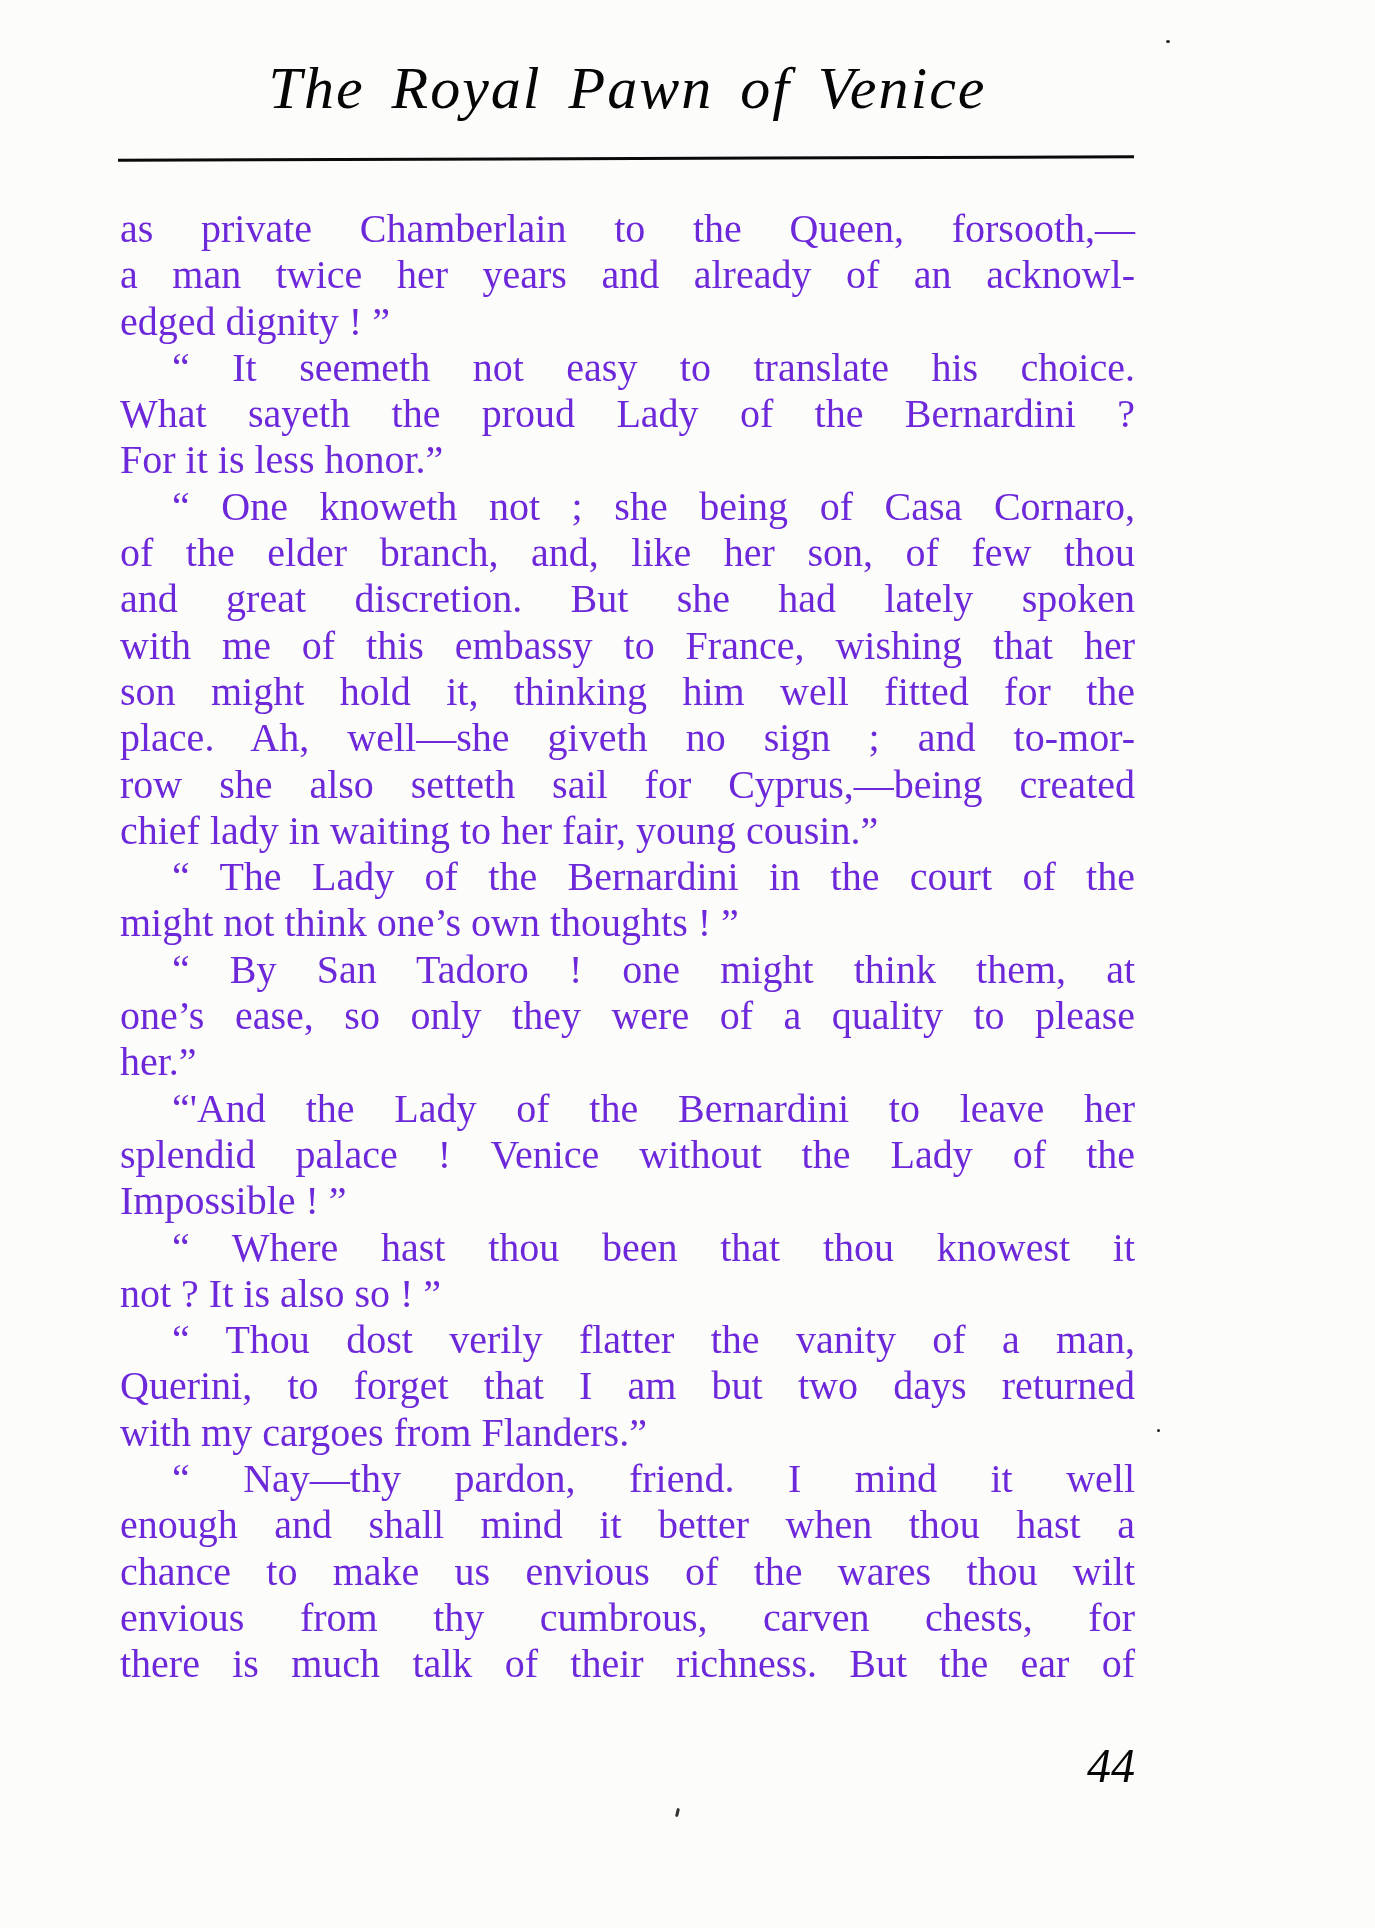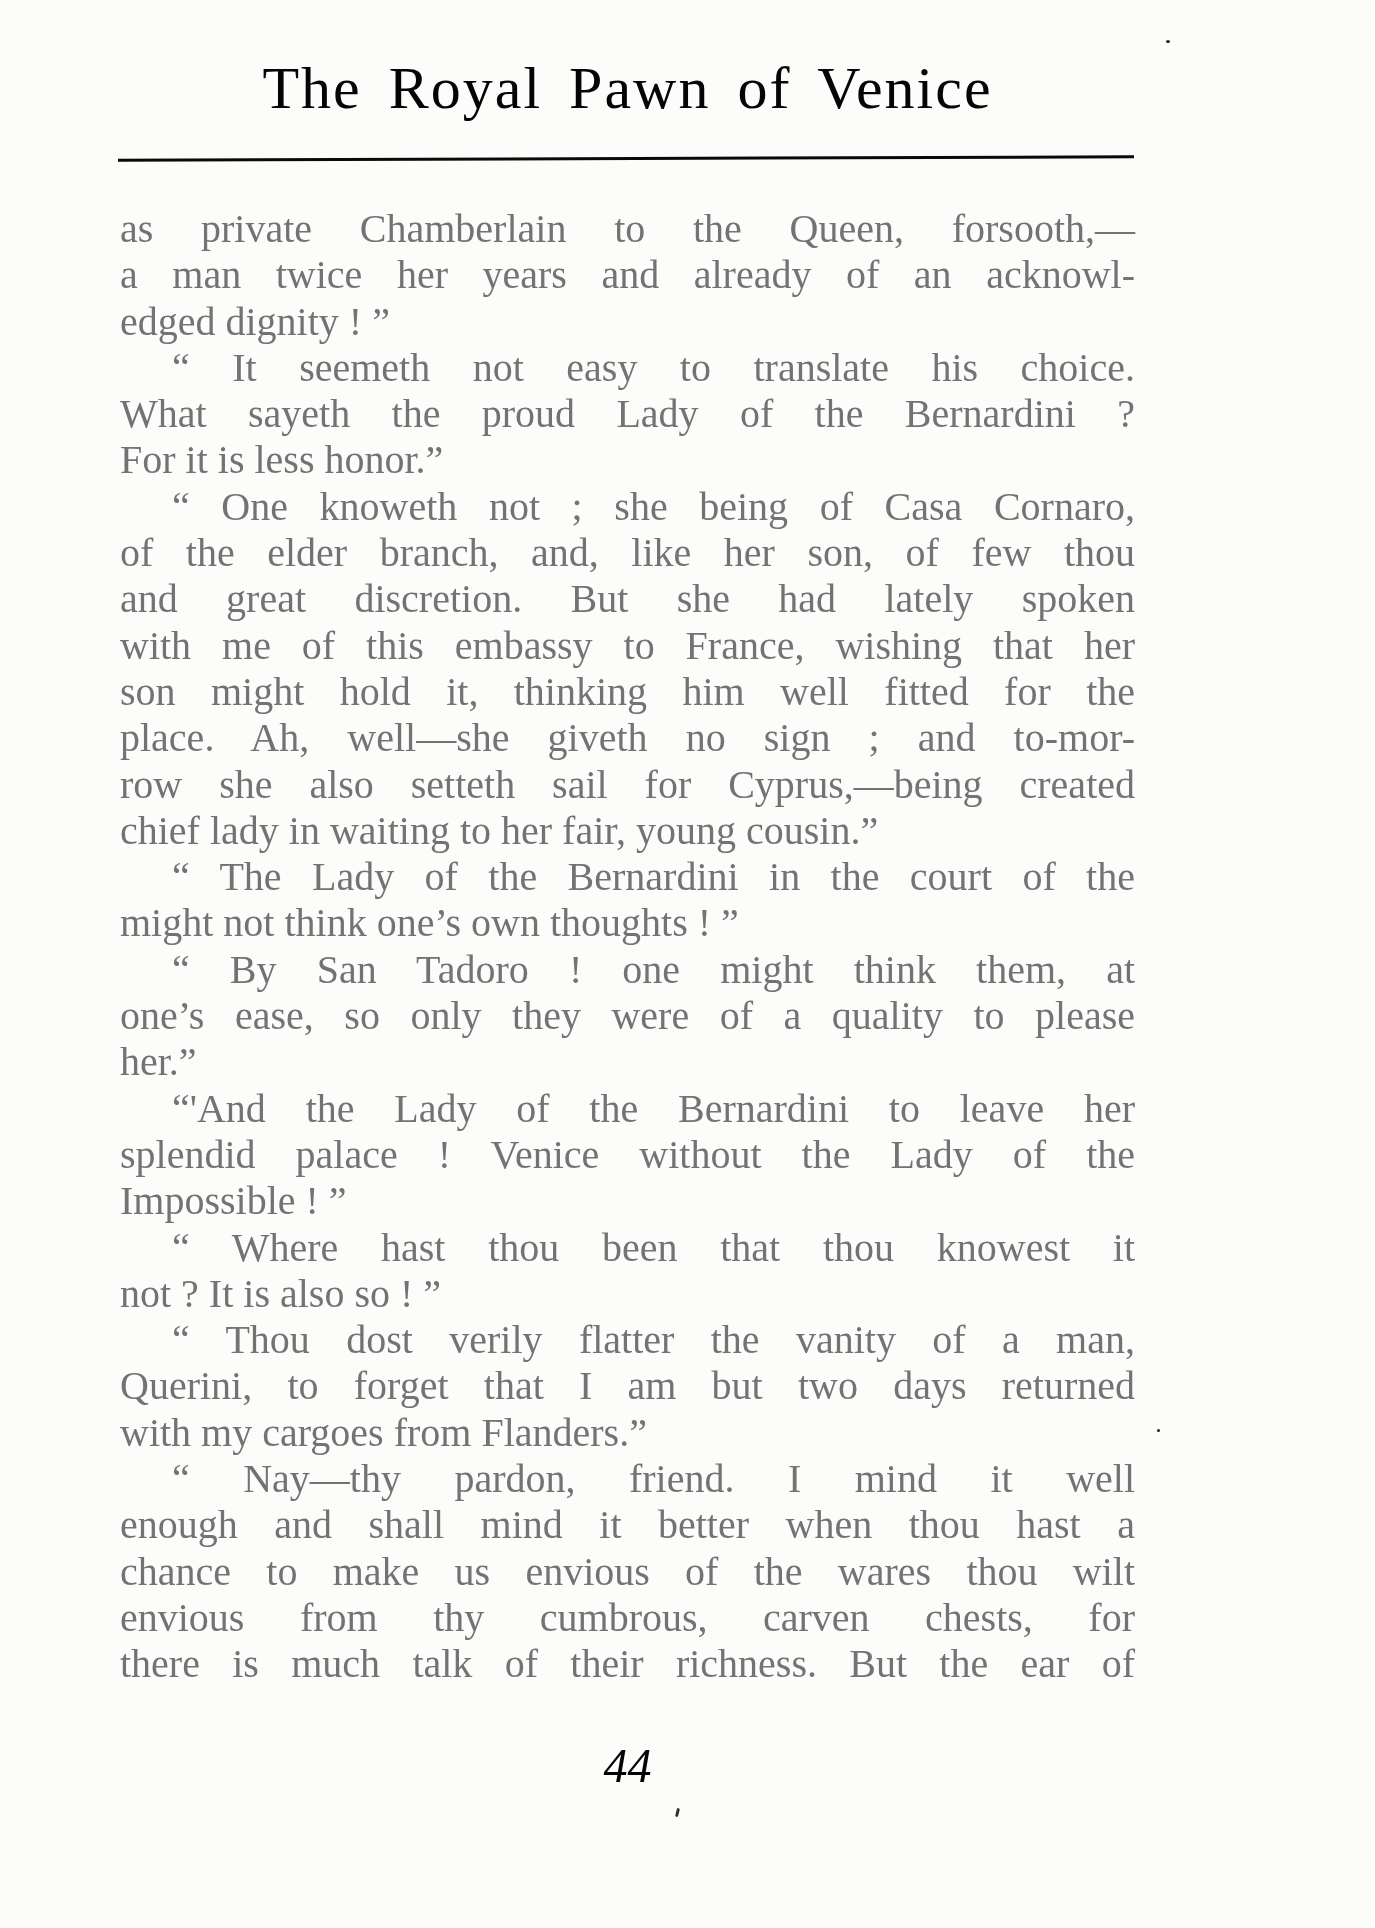--- a/index.html
+++ b/index.html
@@ -8,51 +8,52 @@
     background: #fcfcfb;
     position: relative;
     font-family: "Liberation Serif", serif;
     color: #0a0a0a;
     overflow: hidden;
   }
   .running-title {
     position: absolute;
     left: 120px; top: 58px; width: 1015px;
     text-align: center;
+    font-style: italic;
     font-size: 60px;
     line-height: 1;
     letter-spacing: 2px;
     word-spacing: 10px;
     color: #050505;
     white-space: nowrap;
   }
   .header-rule {
     position: absolute;
     left: 118px; top: 157px; width: 1016px; height: 3px;
     background: #0a0a0a;
     transform: rotate(-0.2deg);
   }
   .page-body {
     position: absolute;
     left: 120px; top: 206px; width: 1015px;
     font-size: 40px;
     line-height: 46.3px;
-    color: #737373;
+    color: #6d28d9;
   }
   .line { white-space: normal; }
   .line.just {
     text-align: justify;
     text-align-last: justify;
     text-justify: inter-word;
   }
   .line.indent { text-indent: 52px; }
   .page-number {
     position: absolute;
     left: 120px; top: 1742px; width: 1015px;
-    text-align: center;
+    text-align: right;
     font-style: italic;
     font-size: 48px;
     line-height: 1;
     color: #050505;
   }
   .speck { position: absolute; background: #222; border-radius: 50%; }
   .speck-1 { left: 1166px; top: 40px;  width: 4px; height: 3px; }
   .speck-2 { left: 1157px; top: 1429px; width: 3px; height: 3px; }
   .speck-3 { left: 676px;  top: 1808px; width: 3px; height: 9px; border-radius: 2px; transform: rotate(14deg); background: #333; }
 </style>

